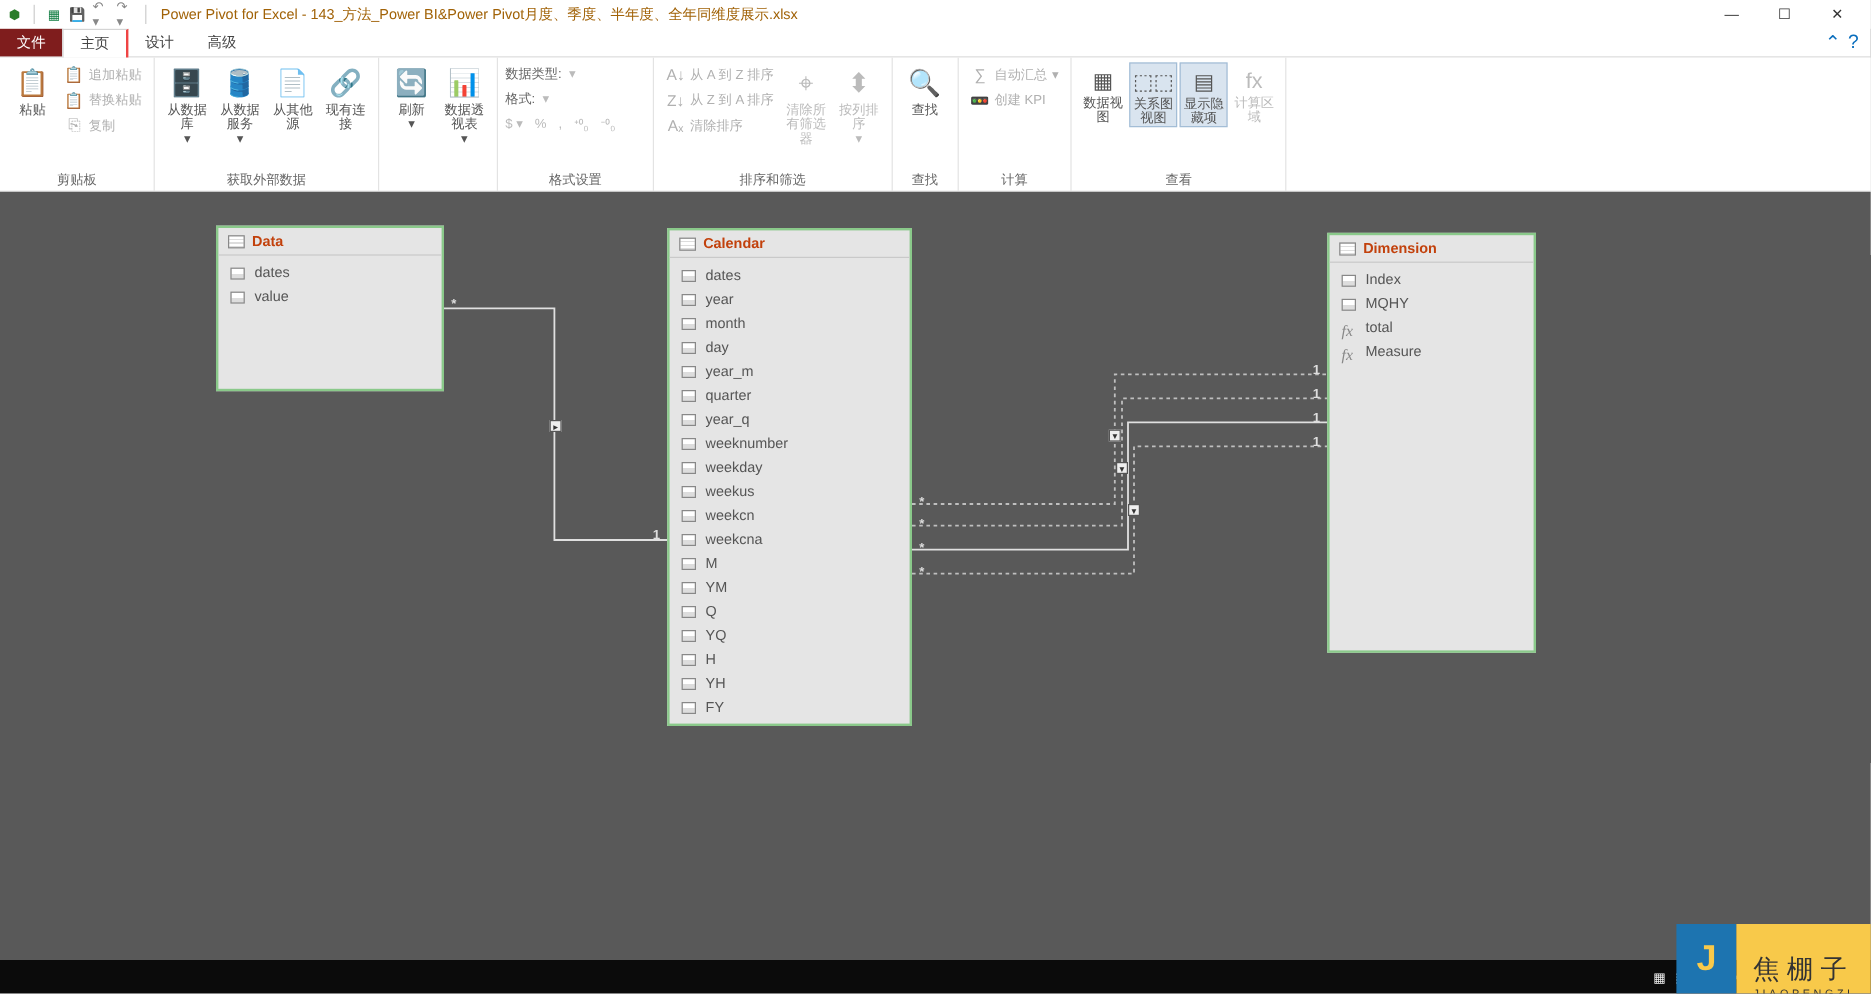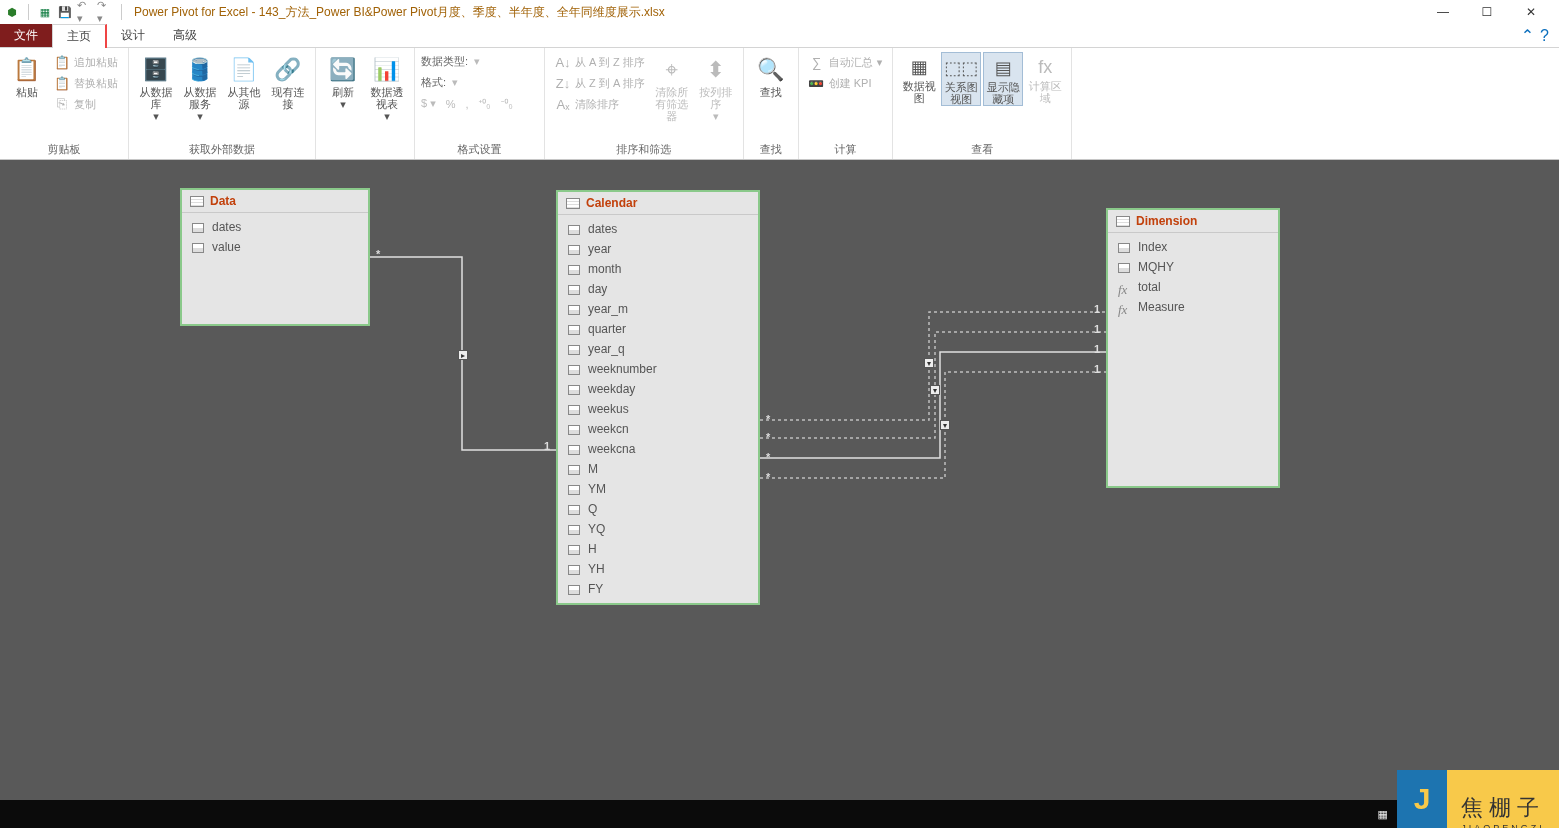--- a/index.html
+++ b/index.html
@@ -389,21 +389,21 @@
           <span class="ic"><span class="col-ic"></span></span>
           <span>YH</span>
         </div>
         <div class="fld">
           <span class="ic"><span class="col-ic"></span></span>
           <span>FY</span>
         </div>
       </div>
   </div>
 
-  <div class="tbl" style="left:1106px;top:48px;width:174px;height:280px">
+  <div class="tbl" style="left:1106px;top:34px;width:174px;height:350px">
     <div class="tbl-head">
         <span class="tbl-ic"></span>
         <span>Dimension</span>
       </div>
     <div class="tbl-body" id="tbl-dim-body">
         <div class="fld">
           <span class="ic"><span class="col-ic"></span></span>
           <span>Index</span>
         </div>
         <div class="fld">

